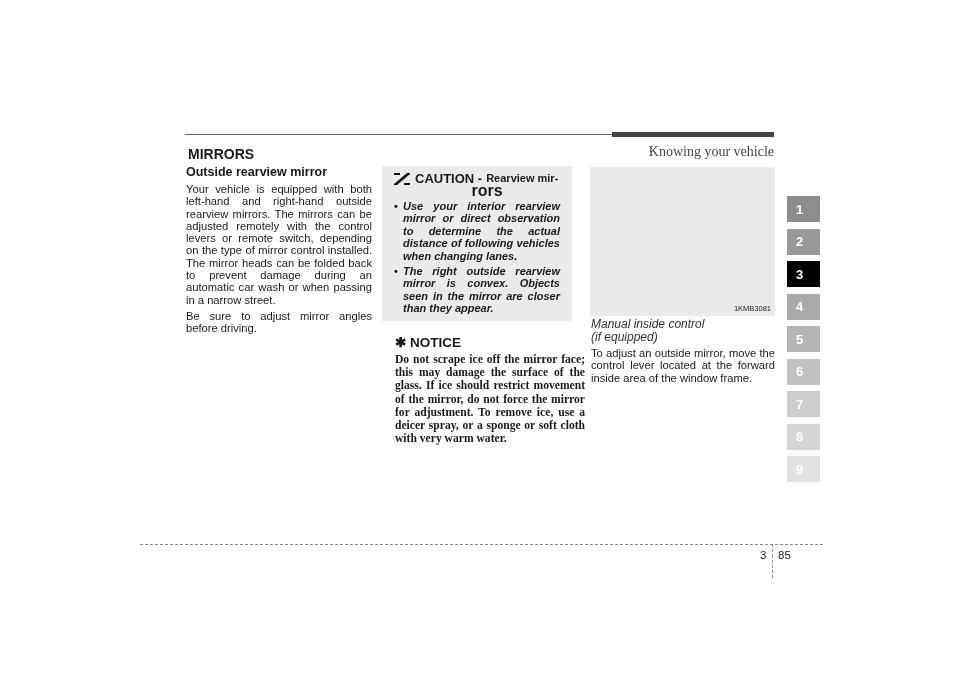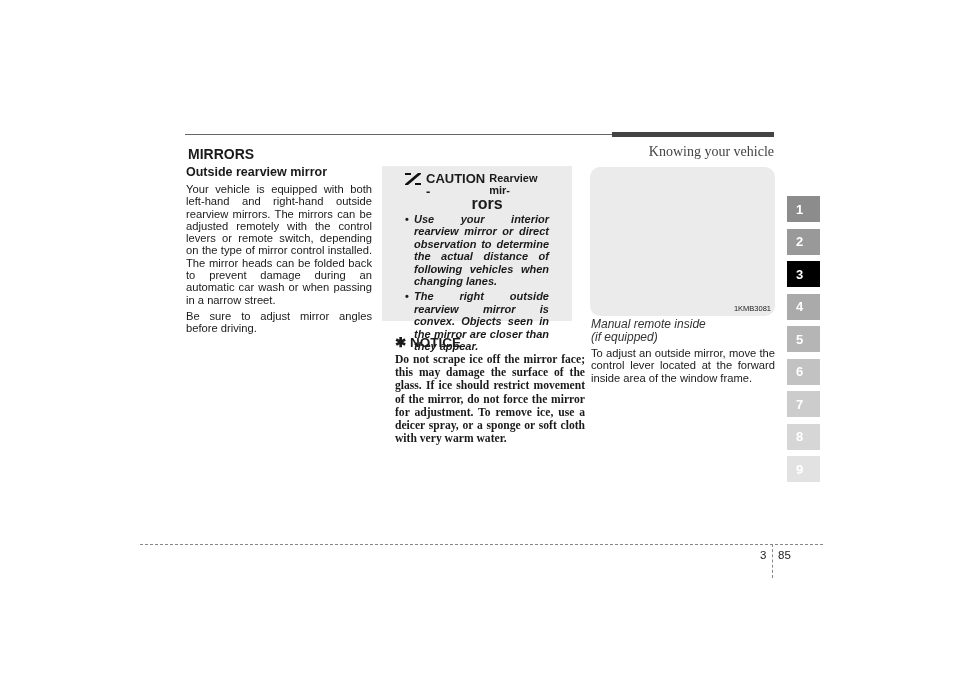--- a/index.html
+++ b/index.html
@@ -18,42 +18,42 @@
       font-weight: bold; font-size: 14px; color: #1a1a1a;
     }
 
     .col { position: absolute; font-size: 11.2px; line-height: 12.3px; }
     .col1 { left: 186px; top: 165px; width: 186px; }
     .sub-heading { font-weight: bold; font-size: 12.5px; margin-bottom: 4px; line-height: 14px; }
     .para { text-align: justify; margin-bottom: 4px; }
 
     .caution-box {
       position: absolute; left: 382px; top: 166px; width: 190px; height: 155px;
-      background: #ebebeb; padding: 6px 23px;
+      background: #ebebeb; padding: 6px 12px;
     }
     .caution-head { display: flex; align-items: flex-start; font-weight: bold; font-size: 13px; line-height: 13px; }
     .caution-icon { width: 16px; height: 12px; margin-right: 5px; margin-top: 1px; flex-shrink: 0; }
     .caution-word { margin-right: 4px; }
     .caution-topic { font-size: 11px; font-weight: bold; line-height: 12px; }
     .caution-topic-2 { text-align: center; font-size: 16px; font-weight: bold; margin-left: 20px; margin-bottom: 3px; line-height: 12px; }
     .caution-list { list-style: none; }
     .caution-list li {
       position: relative; padding-left: 9px; font-style: italic; font-weight: bold;
       font-size: 11px; line-height: 12.4px; text-align: justify; margin-bottom: 3px;
     }
     .caution-list li::before { content: "•"; position: absolute; left: 0; top: 0; font-style: normal; }
 
     .notice { position: absolute; left: 383px; top: 334px; width: 190px; margin-left: 12px; }
     .notice-head { font-weight: bold; font-size: 13.5px; margin-bottom: 3px; }
     .notice-body {
       font-family: "Liberation Serif", serif; font-weight: bold; font-size: 11.6px;
       line-height: 13.2px; text-align: justify; color: #1a1a1a;
     }
 
-    .figure { position: absolute; left: 590px; top: 167px; width: 185px; height: 149px; background: #ebebeb; border-radius: 10px; }
+    .figure { position: absolute; left: 590px; top: 167px; width: 185px; height: 149px; background: #ebebeb; }
     .figure-code { position: absolute; right: 4px; bottom: 3px; font-size: 7.5px; color: #222; }
 
     .col3 { position: absolute; left: 591px; top: 318px; width: 184px; }
     .italic-heading { font-style: italic; font-size: 12px; line-height: 13px; color: #333; margin-bottom: 3px; }
     .col3 .para { font-size: 11.2px; line-height: 12.3px; }
 
     .chapter-tabs { position: absolute; left: 787px; top: 196px; width: 33px; }
     .chapter-tab {
       width: 33px; height: 26px; margin-bottom: 6.5px; color: #fff; font-weight: bold;
       font-size: 13px; display: flex; align-items: center; padding-left: 9px;
@@ -109,21 +109,21 @@
   </div>
   <p class="notice-body">Do not scrape ice off the mirror face; this may damage the surface of the glass. If ice should restrict movement of the mirror, do not force the mirror for adjustment. To remove ice, use a deicer spray, or a sponge or soft cloth with very warm water.</p>
 </div>
 
 <div class="figure">
   <span class="figure-code">1KMB3081</span>
 </div>
 
 <div class="col3">
   <div class="italic-heading">
-    <div>Manual remote inside</div>
+    <div>Manual inside control</div>
     <div>(if equipped)</div>
   </div>
   <p class="para">To adjust an outside mirror, move the control lever located at the forward inside area of the window frame.</p>
 </div>
 
 <div class="chapter-tabs">
   <div class="chapter-tab" style="background: rgb(140, 140, 140);">1</div>
   <div class="chapter-tab" style="background: rgb(153, 153, 153);">2</div>
   <div class="chapter-tab" style="background: rgb(0, 0, 0);">3</div>
   <div class="chapter-tab" style="background: rgb(170, 170, 170);">4</div>

